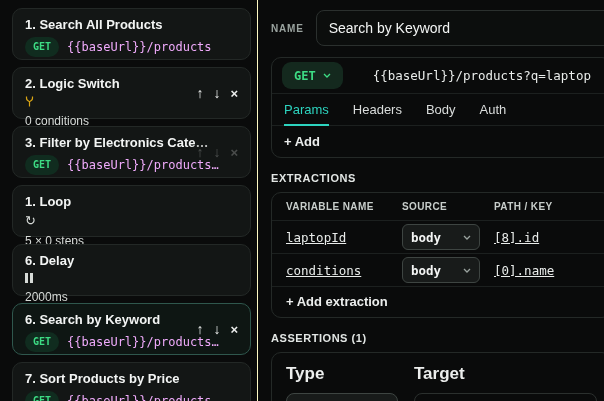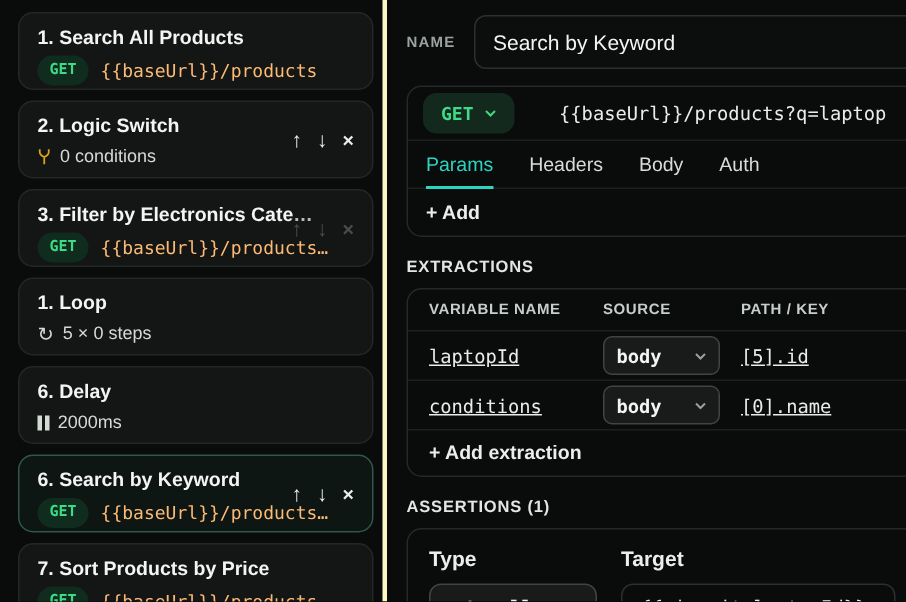--- a/index.html
+++ b/index.html
@@ -8,21 +8,21 @@
     background:#0a0b0b;
     font-family:"Liberation Sans", sans-serif;
     display:flex;
     color:#f3f5f4;
   }
   .mono { font-family:"DejaVu Sans Mono", monospace; }
 
   
   .sidebar {
     width:258px; min-width:258px; height:100%;
-    border-right:3px solid #fef9c3;
+    border-right:1px solid #fef9c3;
     padding:8px 6px 4px 12px;
   }
   .card {
     position:relative;
     background:#131615;
     border:1px solid #232826;
     border-radius:10px;
     padding:8px 12px;
     height:52px;
     margin-bottom:7px;
@@ -35,22 +35,22 @@
     white-space:nowrap; overflow:hidden;
   }
   .card-sub { display:flex; align-items:center; gap:8px; line-height:17px; }
   .badge {
     background:#102c1f; color:#3ddc84;
     font-family:"DejaVu Sans Mono", monospace;
     font-size:10px; font-weight:700;
     padding:1px 8px 2px; border-radius:999px;
     flex:none;
   }
-  .url { font-size:12px; color:#fdba74; white-space:nowrap; overflow:hidden; }
-  .meta { display:flex; align-items:center; gap:6px; font-size:12px; color:#d6dad7; }
+  .url { font-size:12px; color:#f0abfc; white-space:nowrap; overflow:hidden; }
+  .meta { display:flex; gap:6px; font-size:12px; color:#d6dad7;flex-direction:column; }
   .controls {
     position:absolute; right:12px; top:50%; transform:translateY(-50%);
     display:flex; gap:10px; align-items:center;
     background:inherit;
   }
   .controls.dim { opacity:0.25; }
   .ctrl { color:#eceeed; font-size:14px; font-weight:600; cursor:pointer; line-height:1; }
   .ctrl.x { font-size:13px; }
   .pause-icon { display:inline-flex; gap:2.5px; }
   .pause-icon i { display:block; width:2.5px; height:10px; background:#d6dad7; }
@@ -105,21 +105,21 @@
     width:78px; height:26px; padding:0 8px;
     background:#181b1a; border:1px solid #3e4542; border-radius:6px;
     color:#f3f5f4; font-size:12.5px; font-weight:700;
     font-family:"DejaVu Sans Mono", monospace; cursor:pointer;
   }
   .chev { color:#9aa39f; display:inline-flex; }
   .t-foot { padding:7px 14px 8px; font-size:13px; font-weight:600; color:#eceeed; cursor:pointer; }
 
   .assert-box { margin-top:8px; padding:11px 14px 14px; }
   .assert-grid { display:grid; grid-template-columns:128px 1fr; align-items:center; }
-  .assert-label { font-size:14px; font-weight:700; color:#eceeed; margin-bottom:9px; }
+  .assert-label { font-size:17px; font-weight:700; color:#eceeed; margin-bottom:9px; }
   .assert-dropdown { width:112px; height:30px; border-radius:8px; }
   .target-input {
     height:30px; width:100%; background:transparent;
     border:1px solid #2b302e; border-radius:8px;
     color:#e9ecea; font-family:"DejaVu Sans Mono", monospace; font-size:12.5px;
     padding:0 12px; outline:none;
   }
 </style>
 </head>
 <body>
@@ -251,21 +251,21 @@
     <div class="t-row t-data">
       <span class="cell-mono mono">laptopId</span>
       <span class="dropdown">
         <span>body</span>
         <span class="chev">
           <svg width="8" height="5" viewBox="0 0 8 5">
               <path d="M1 1 L4 4 L7 1" stroke="currentColor" stroke-width="1.3" fill="none"></path>
             </svg>
         </span>
       </span>
-      <span class="cell-mono mono">[5].id</span>
+      <span class="cell-mono mono">[8].id</span>
     </div>
     <div class="t-row t-data">
       <span class="cell-mono mono">conditions</span>
       <span class="dropdown">
         <span>body</span>
         <span class="chev">
           <svg width="8" height="5" viewBox="0 0 8 5">
               <path d="M1 1 L4 4 L7 1" stroke="currentColor" stroke-width="1.3" fill="none"></path>
             </svg>
         </span>

